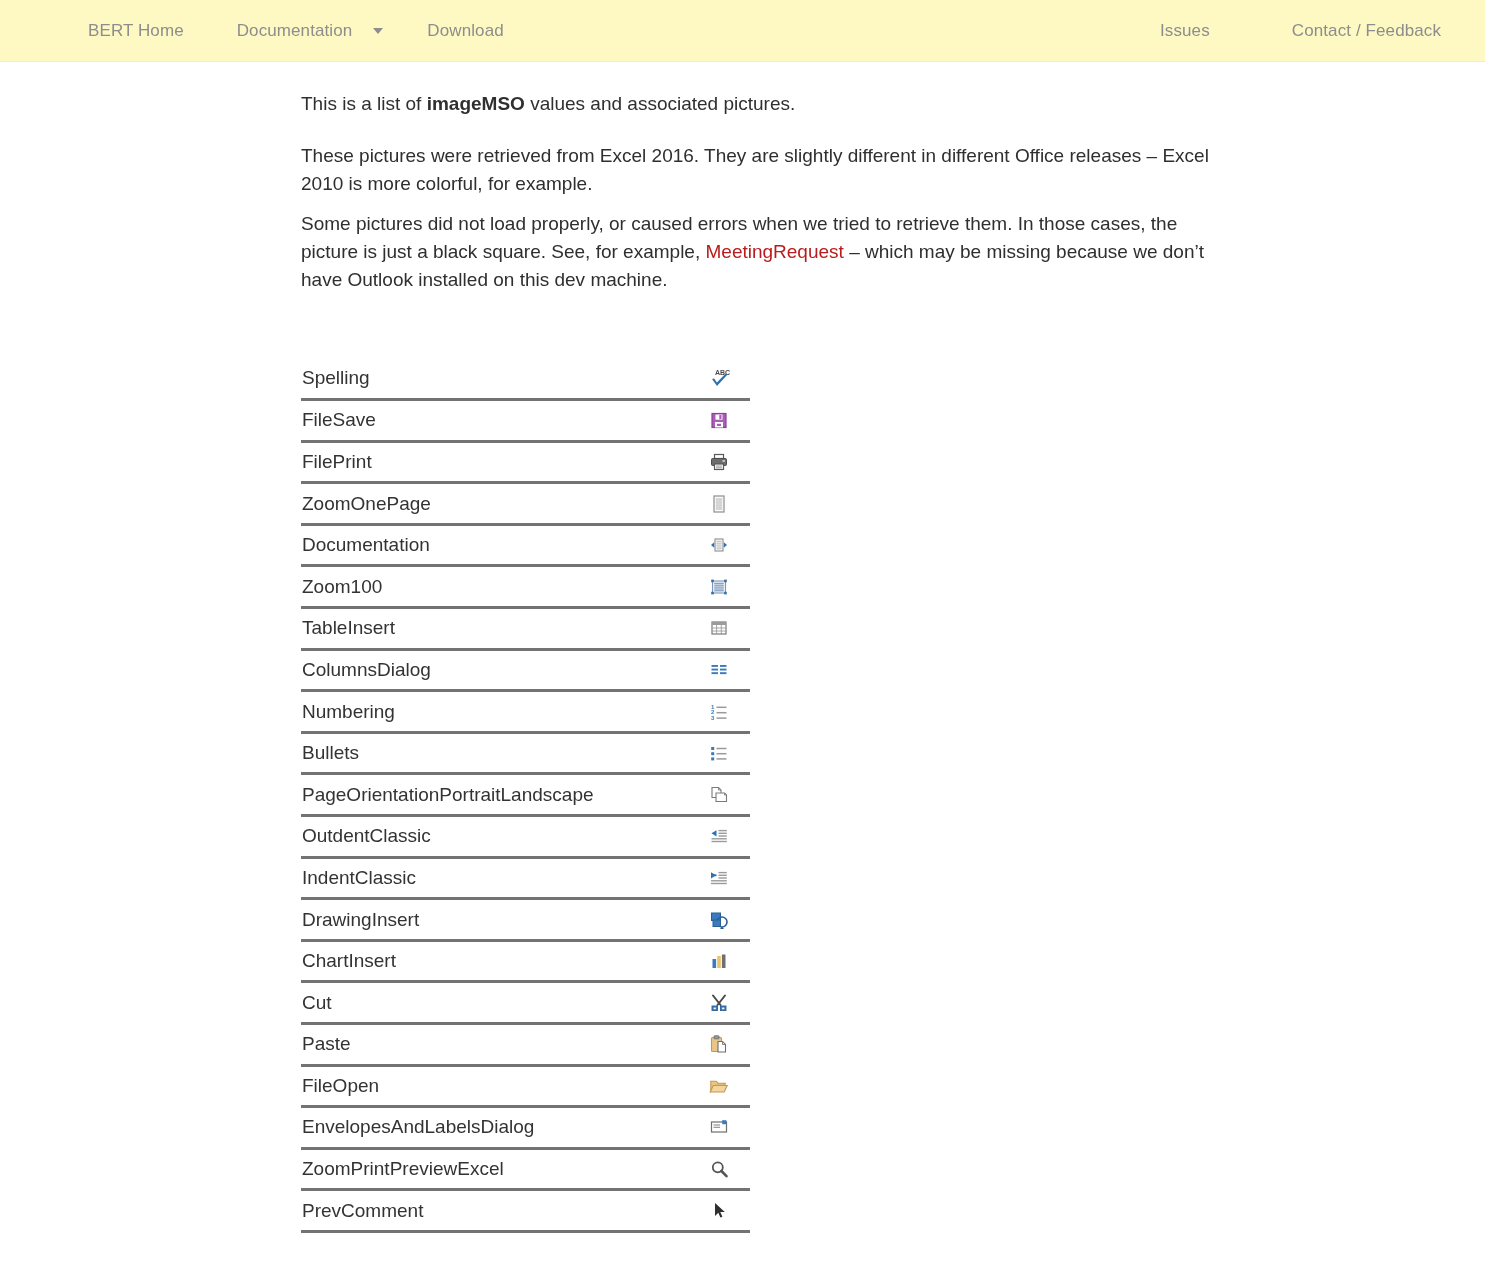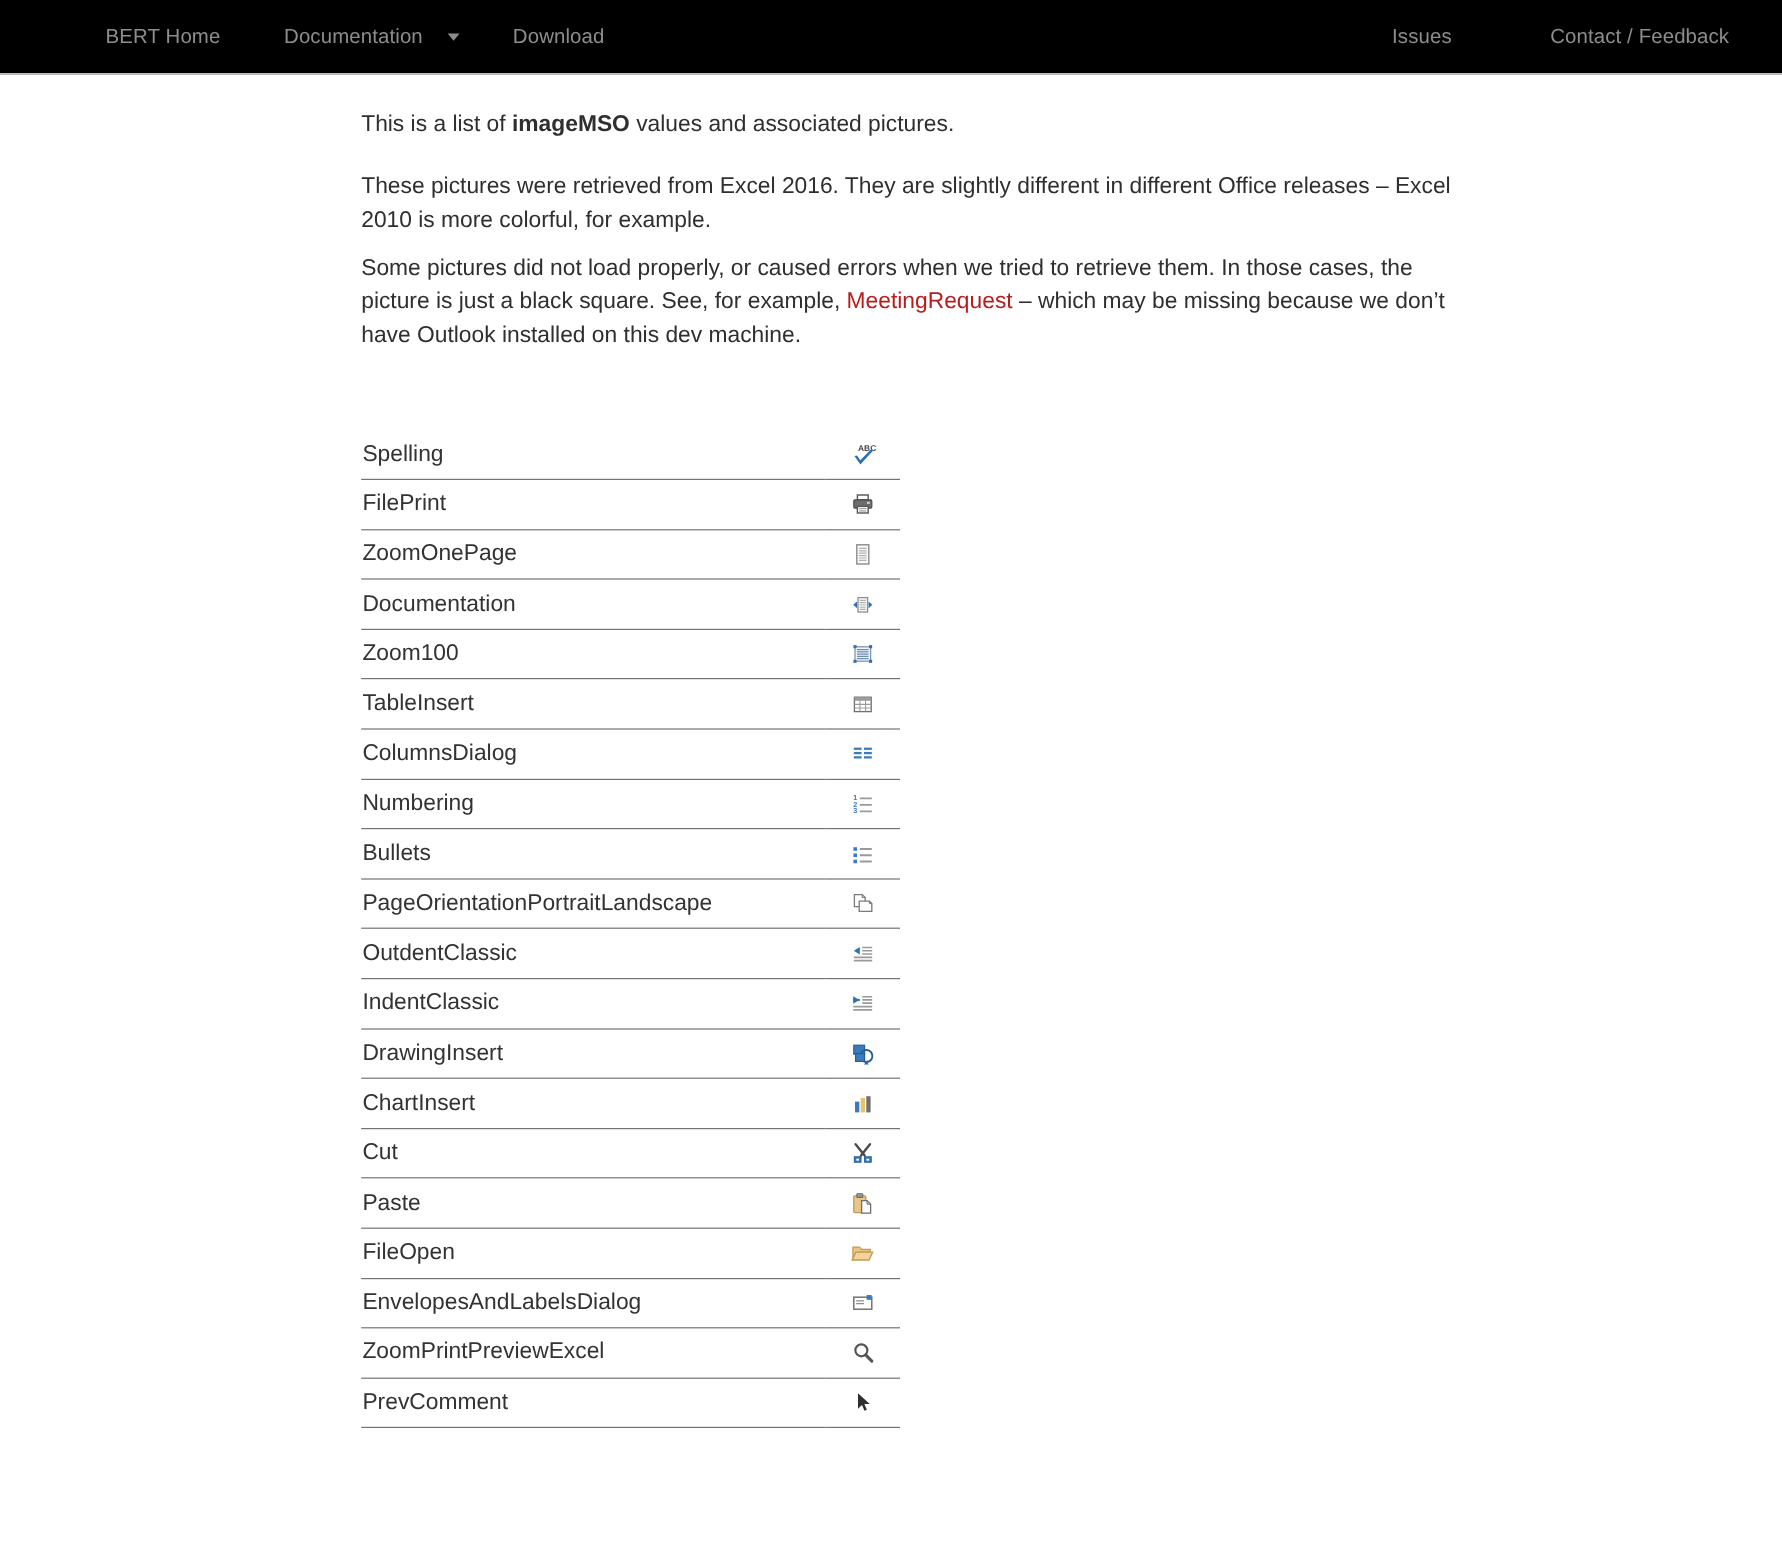--- a/index.html
+++ b/index.html
@@ -15,21 +15,21 @@
     width: 1485px;
     height: 1284px;
     background: #fff;
     overflow: hidden;
   }
 
   
   .navbar {
     position: relative;
     height: 62px;
-    background: #000000;
+    background: #fef9c3;
     border-bottom: 1px solid #e9e9e9;
     display: flex;
     align-items: center;
     padding: 0 0 0 88px;
     justify-content: flex-end;
   }
   .nav-left { display: flex; align-items: center; gap: 0; }
   .nav-right { margin-left: auto; display: flex; align-items: center; padding-right: 22px; }
   .nav-item {
     font-size: 17px;
@@ -84,21 +84,21 @@
     margin-top: 64px;
     width: 449px;
   }
   .mso-table {
     width: 449px;
     border-collapse: collapse;
     table-layout: fixed;
   }
   .mso-table tr { height: 41.6px; }
   .mso-table td {
-    border-bottom: 1px solid #737373;
+    border-bottom: 3px solid #737373;
     padding: 0;
     vertical-align: middle;
     height: 41.6px;
   }
   .mso-table tr:first-child td { border-top: none; }
   td.name-cell {
     font-size: 19px;
     color: #333333;
     padding-left: 1px;
     white-space: nowrap;
@@ -155,20 +155,30 @@
       <table class="mso-table">
         <tbody>
             <tr>
               <td class="name-cell">Spelling</td>
               <td class="icon-cell"><span><svg width="22" height="22" viewBox="0 0 22 22" xmlns="http://www.w3.org/2000/svg">
                     <text x="7" y="8" font-family="Liberation Sans" font-size="7" font-weight="bold" fill="#4a4a4a">ABC</text>
                     <path d="M4 12 L9 19 L20 7 L17.2 7 L8.9 15.6 L6.2 11.6 Z" fill="#2e72b0"></path>
                   </svg></span></td>
             </tr>
             <tr>
+              <td class="name-cell">FileSave</td>
+              <td class="icon-cell"><span><svg width="22" height="22" viewBox="0 0 22 22" xmlns="http://www.w3.org/2000/svg">
+                    <rect x="4" y="4.5" width="14" height="14" fill="#a95fb5" stroke="#8d3f9b" stroke-width="1.2"></rect>
+                    <rect x="7.5" y="5.5" width="7" height="5.2" fill="#ffffff"></rect>
+                    <rect x="11.3" y="6" width="2.2" height="4.2" fill="#a95fb5"></rect>
+                    <rect x="7" y="13" width="8" height="5.5" fill="#ffffff"></rect>
+                    <rect x="9" y="14.8" width="4" height="2.2" fill="#a95fb5"></rect>
+                  </svg></span></td>
+            </tr>
+            <tr>
               <td class="name-cell">FilePrint</td>
               <td class="icon-cell"><span><svg width="22" height="22" viewBox="0 0 22 22" xmlns="http://www.w3.org/2000/svg">
                     <rect x="6.5" y="3.5" width="9" height="4" fill="#ffffff" stroke="#595959" stroke-width="1.2"></rect>
                     <rect x="3.5" y="7.5" width="15" height="7" rx="1" fill="#6d6d6d" stroke="#4d4d4d" stroke-width="1"></rect>
                     <rect x="14.5" y="9.2" width="2.4" height="1.6" fill="#d8d8d8"></rect>
                     <rect x="6.5" y="13" width="9" height="5.5" fill="#ffffff" stroke="#595959" stroke-width="1.2"></rect>
                     <line x1="8" y1="15" x2="14" y2="15" stroke="#8a8a8a" stroke-width="0.9"></line>
                     <line x1="8" y1="16.8" x2="14" y2="16.8" stroke="#8a8a8a" stroke-width="0.9"></line>
                   </svg></span></td>
             </tr>

